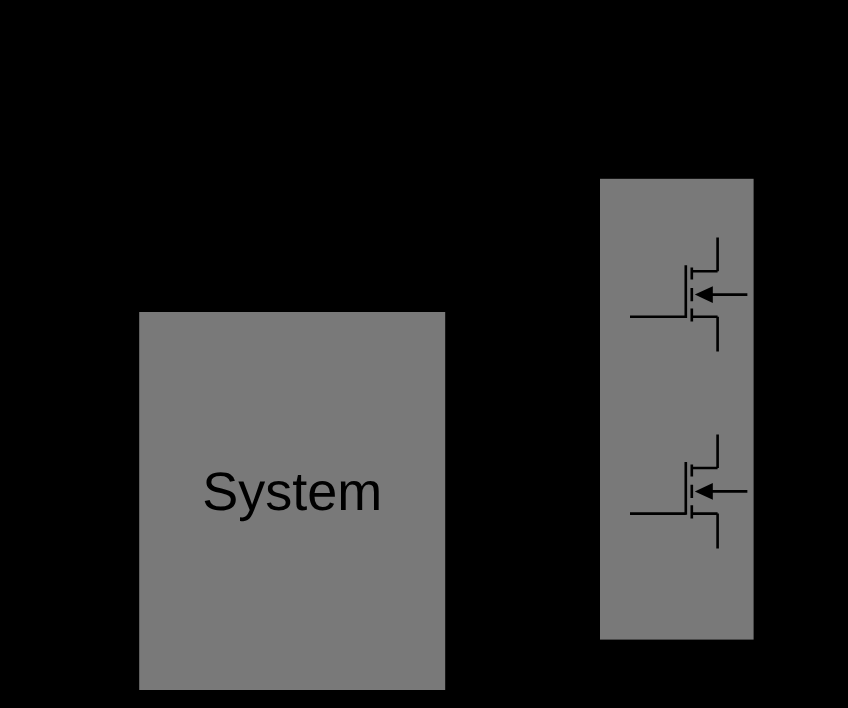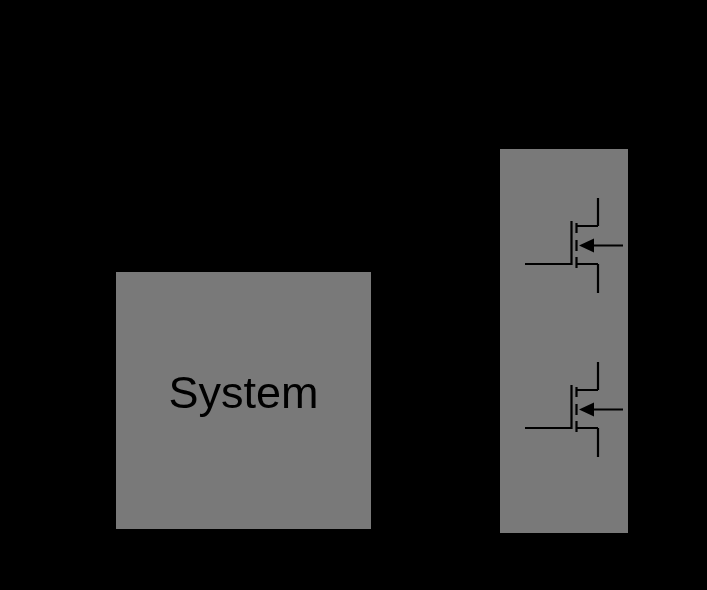--- a/index.html
+++ b/index.html
@@ -12,23 +12,23 @@
     width: 707px;
     height: 590px;
     overflow: hidden;
     font-family: "Liberation Sans", sans-serif;
   }
   .block {
     position: absolute;
   }
   .system-controller-block {
     left: 116px;
-    top: 272px;
+    top: 260px;
     width: 255px;
-    height: 257px;
+    height: 315px;
     display: flex;
     align-items: center;
     justify-content: center;
     box-sizing: border-box;
     padding-bottom: 15px;
   }
   .block-label {
     font-size: 45px;
     line-height: 52px;
     text-align: center;

